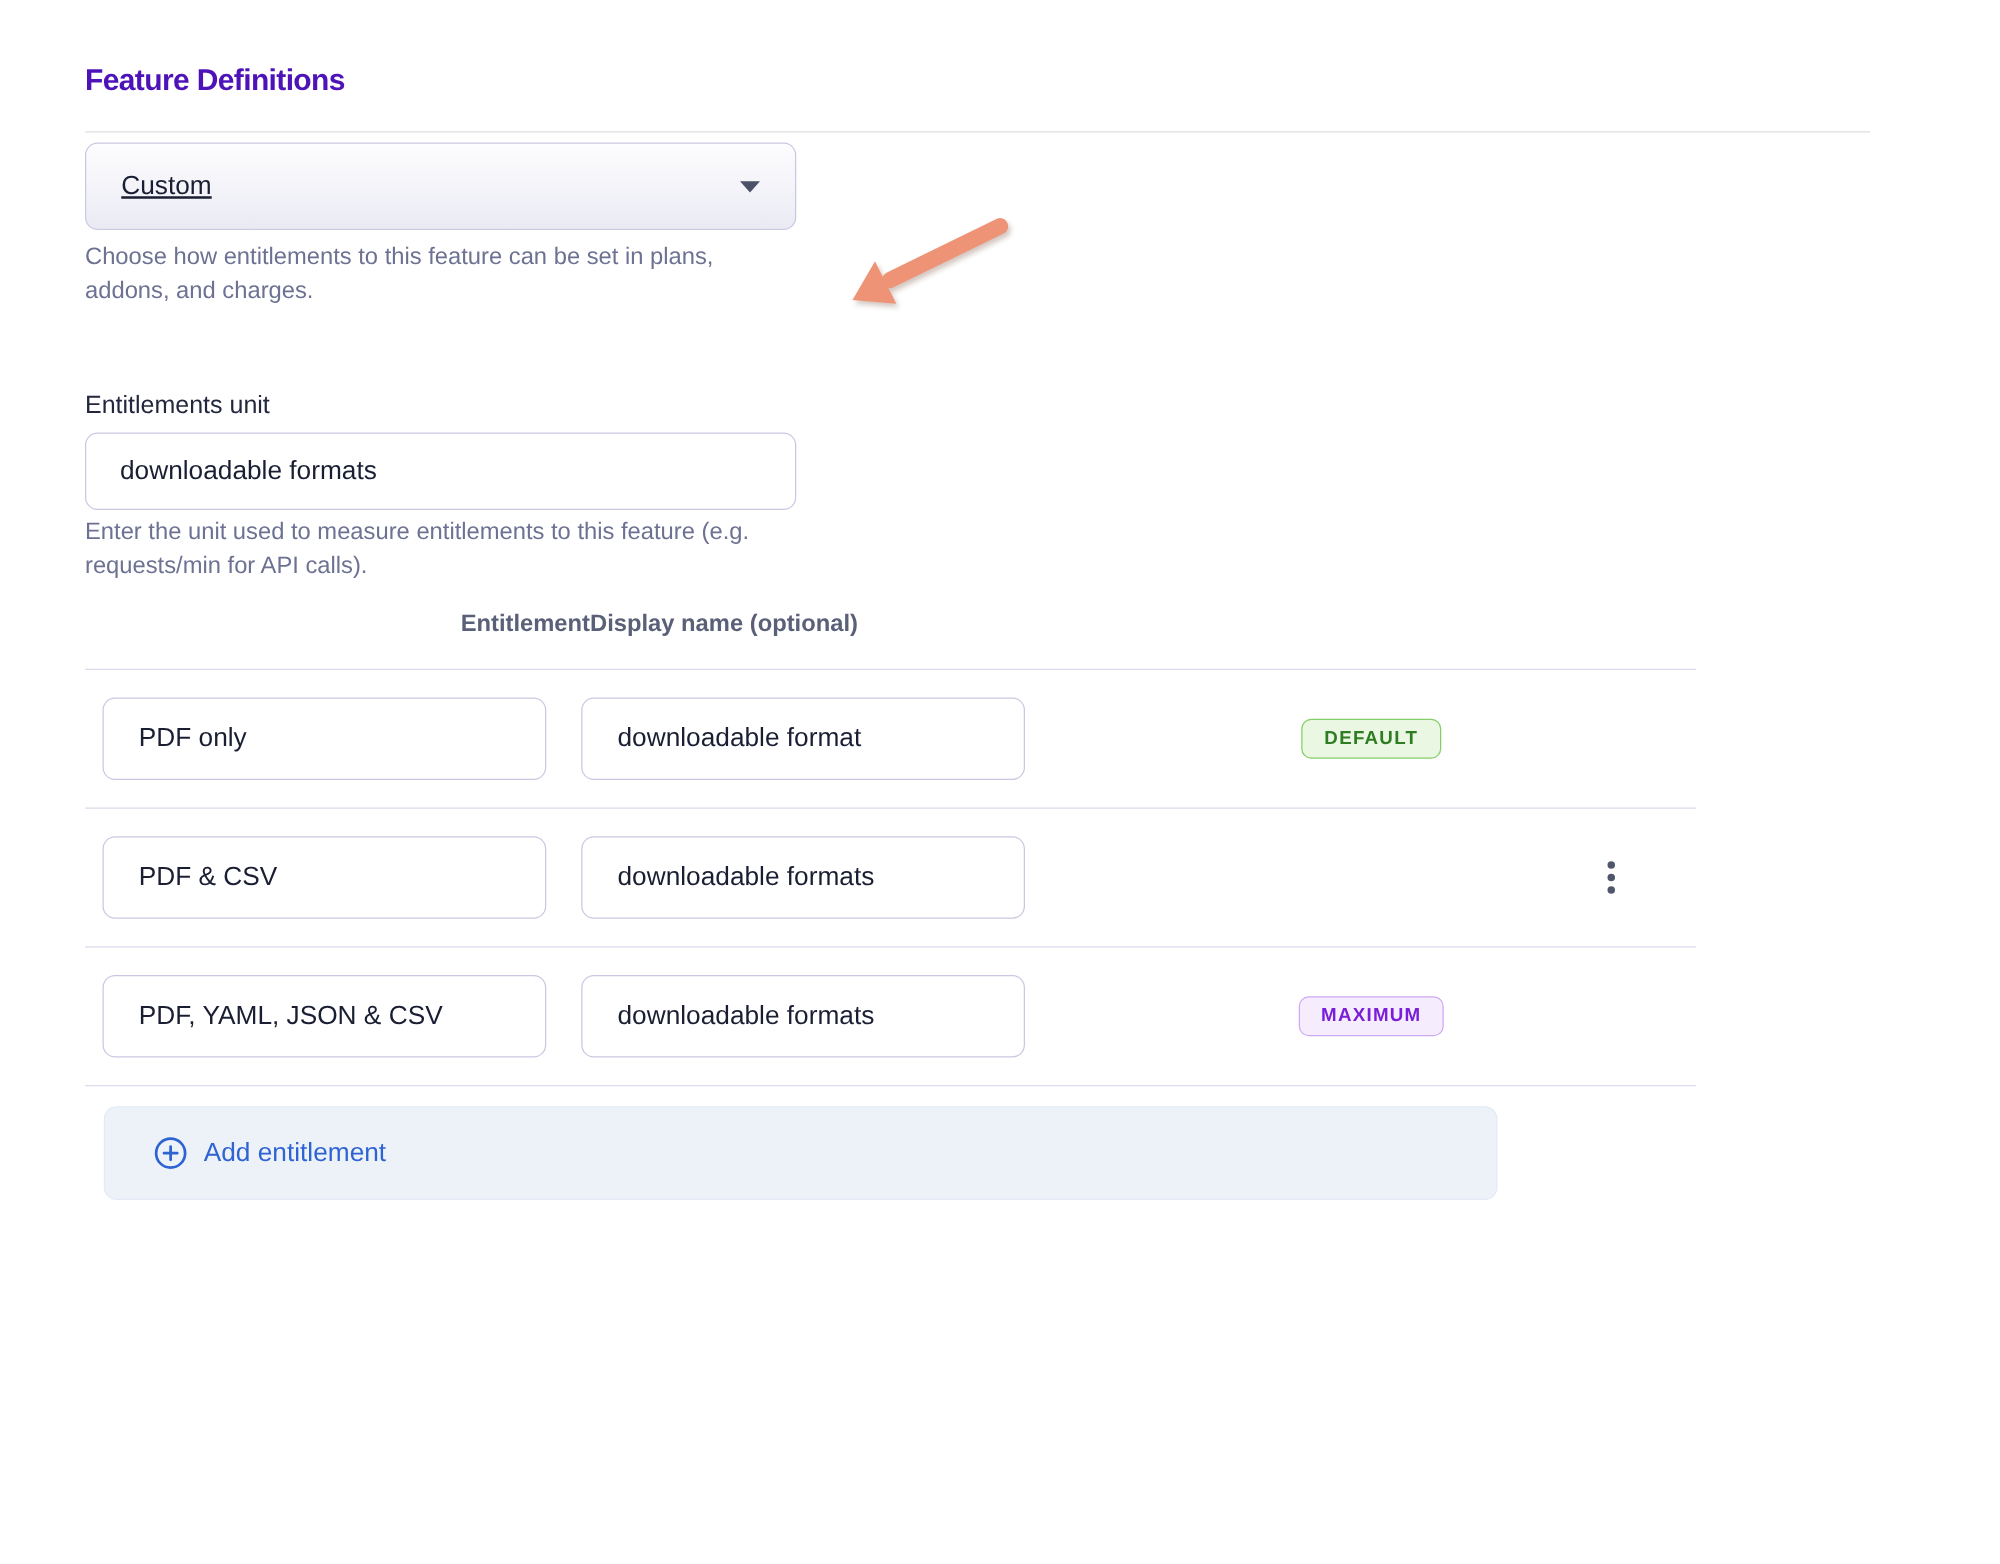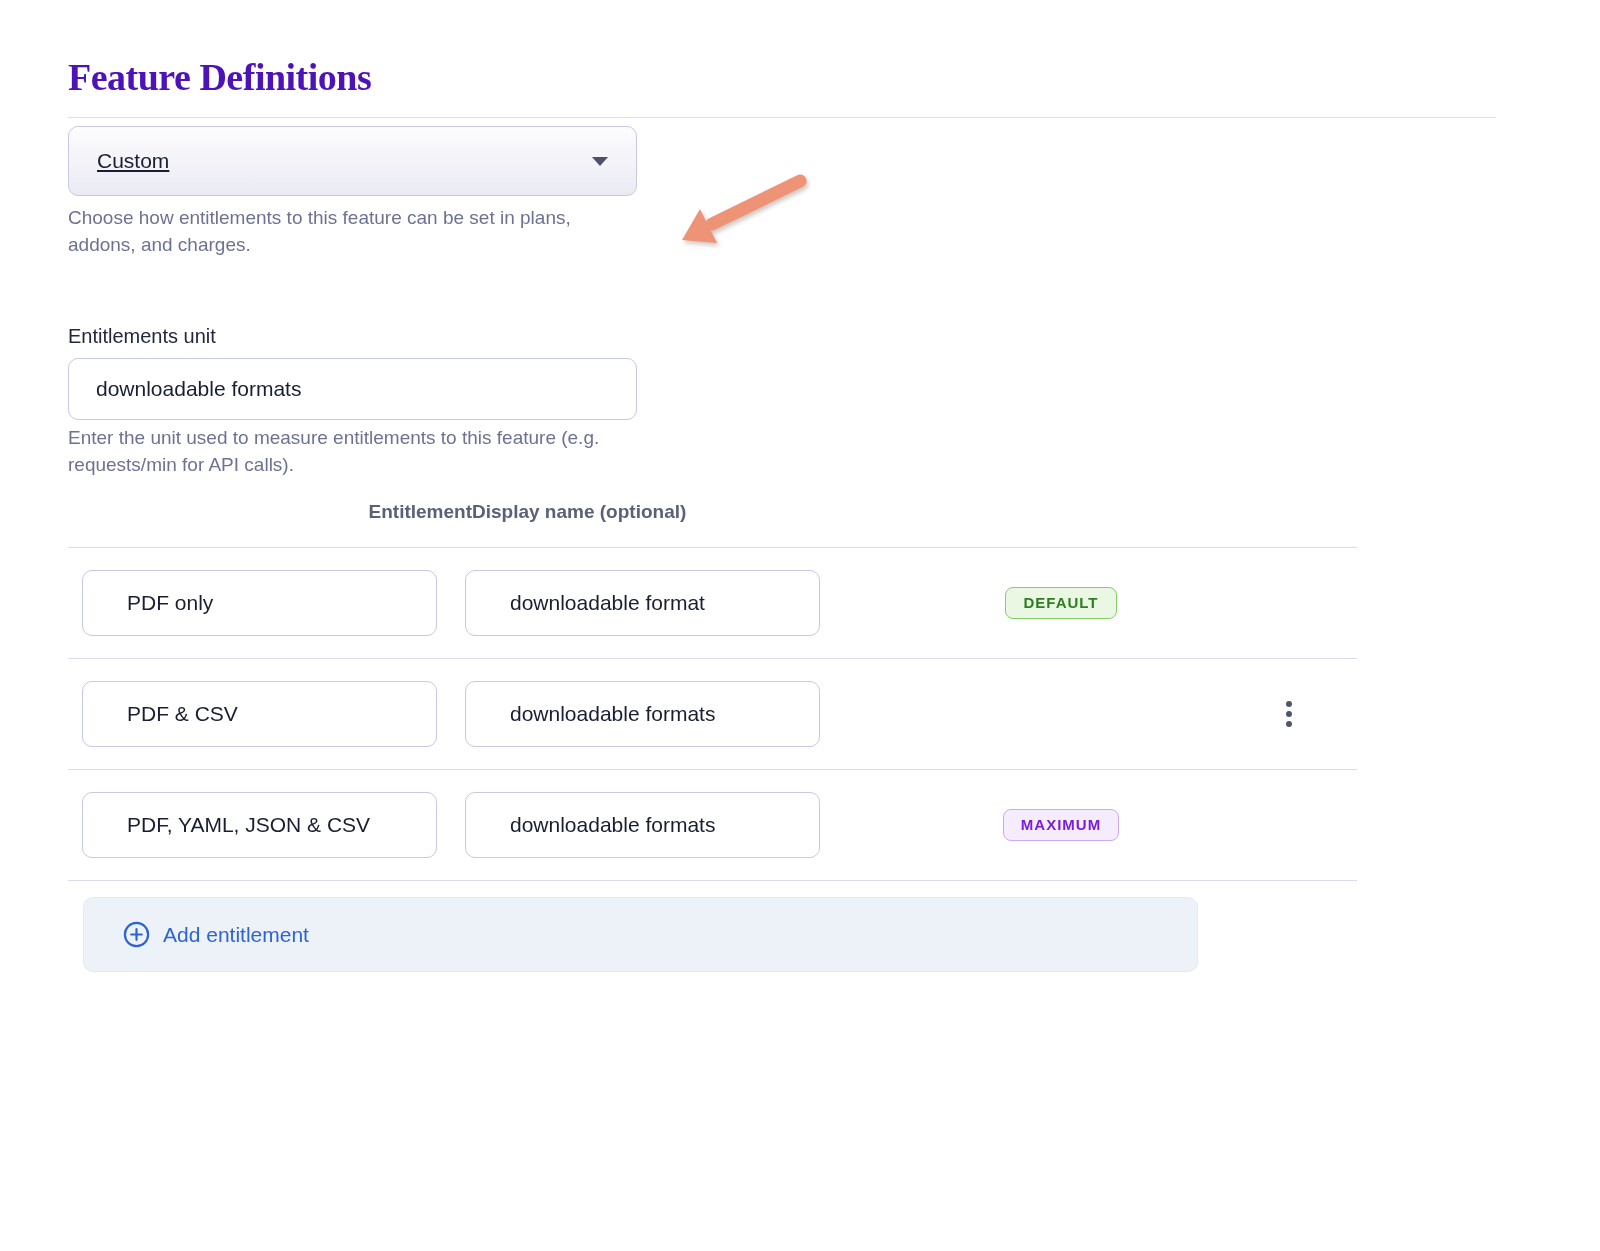--- a/index.html
+++ b/index.html
@@ -28,24 +28,23 @@
   body{
     width:1600px;height:1251px;background:#ffffff;
     font-family:"Liberation Sans",sans-serif;
     -webkit-font-smoothing:antialiased;
     overflow:hidden;
   }
   .page{position:relative;width:1600px;height:1251px;}
   .inner{position:absolute;left:68px;top:0;width:1428px;}
 
   .page-title{
-    margin:0;padding-top:56px;
-    font-size:38px;line-height:42px;font-weight:700;letter-spacing:-0.5px;
+    margin:0;padding-top:44px;
+    font-size:24px;line-height:42px;font-weight:700;letter-spacing:-0.5px;
     color:var(--heading_purple);
-    font-family:Liberation Serif, serif;
   }
   .title-rule{
     margin:19px 0 0 0;border:none;height:0;
     border-top:1px solid var(--title_rule);
   }
 
   .field-label{
     margin-top:72px;
     font-size:20px;line-height:27px;font-weight:400;
     color:var(--label_text);
@@ -106,30 +105,30 @@
   }
   .thead .col-ent{margin-left:39px;width:365px;}
   .trow{
     position:relative;display:flex;align-items:center;
     height:111px;border-bottom:1.5px solid var(--divider);
   }
   .cell-input{
     height:66px;width:355px;
     border:1px solid var(--border_input);border-radius:10px;
     background:#ffffff;
-    padding:0 16px 0 44px;
+    padding:0 16px 0 28px;
     font-family:"Liberation Sans",sans-serif;
     font-size:21px;color:var(--input_text);
     outline:none;
   }
   .cell-input.first{margin-left:14px;}
   .cell-input.second{margin-left:28px;}
 
   .badge-slot{
-    position:absolute;left:864px;width:258px;
+    position:absolute;left:900px;width:258px;
     display:flex;justify-content:center;text-align:right;
   }
   .badge{
     display:inline-block;
     padding:5px 17px 6px 17px;
     border-radius:8px;
     font-size:15px;line-height:19px;font-weight:700;letter-spacing:1px;
   }
   .badge.default{
     background:var(--badge_default_bg);

